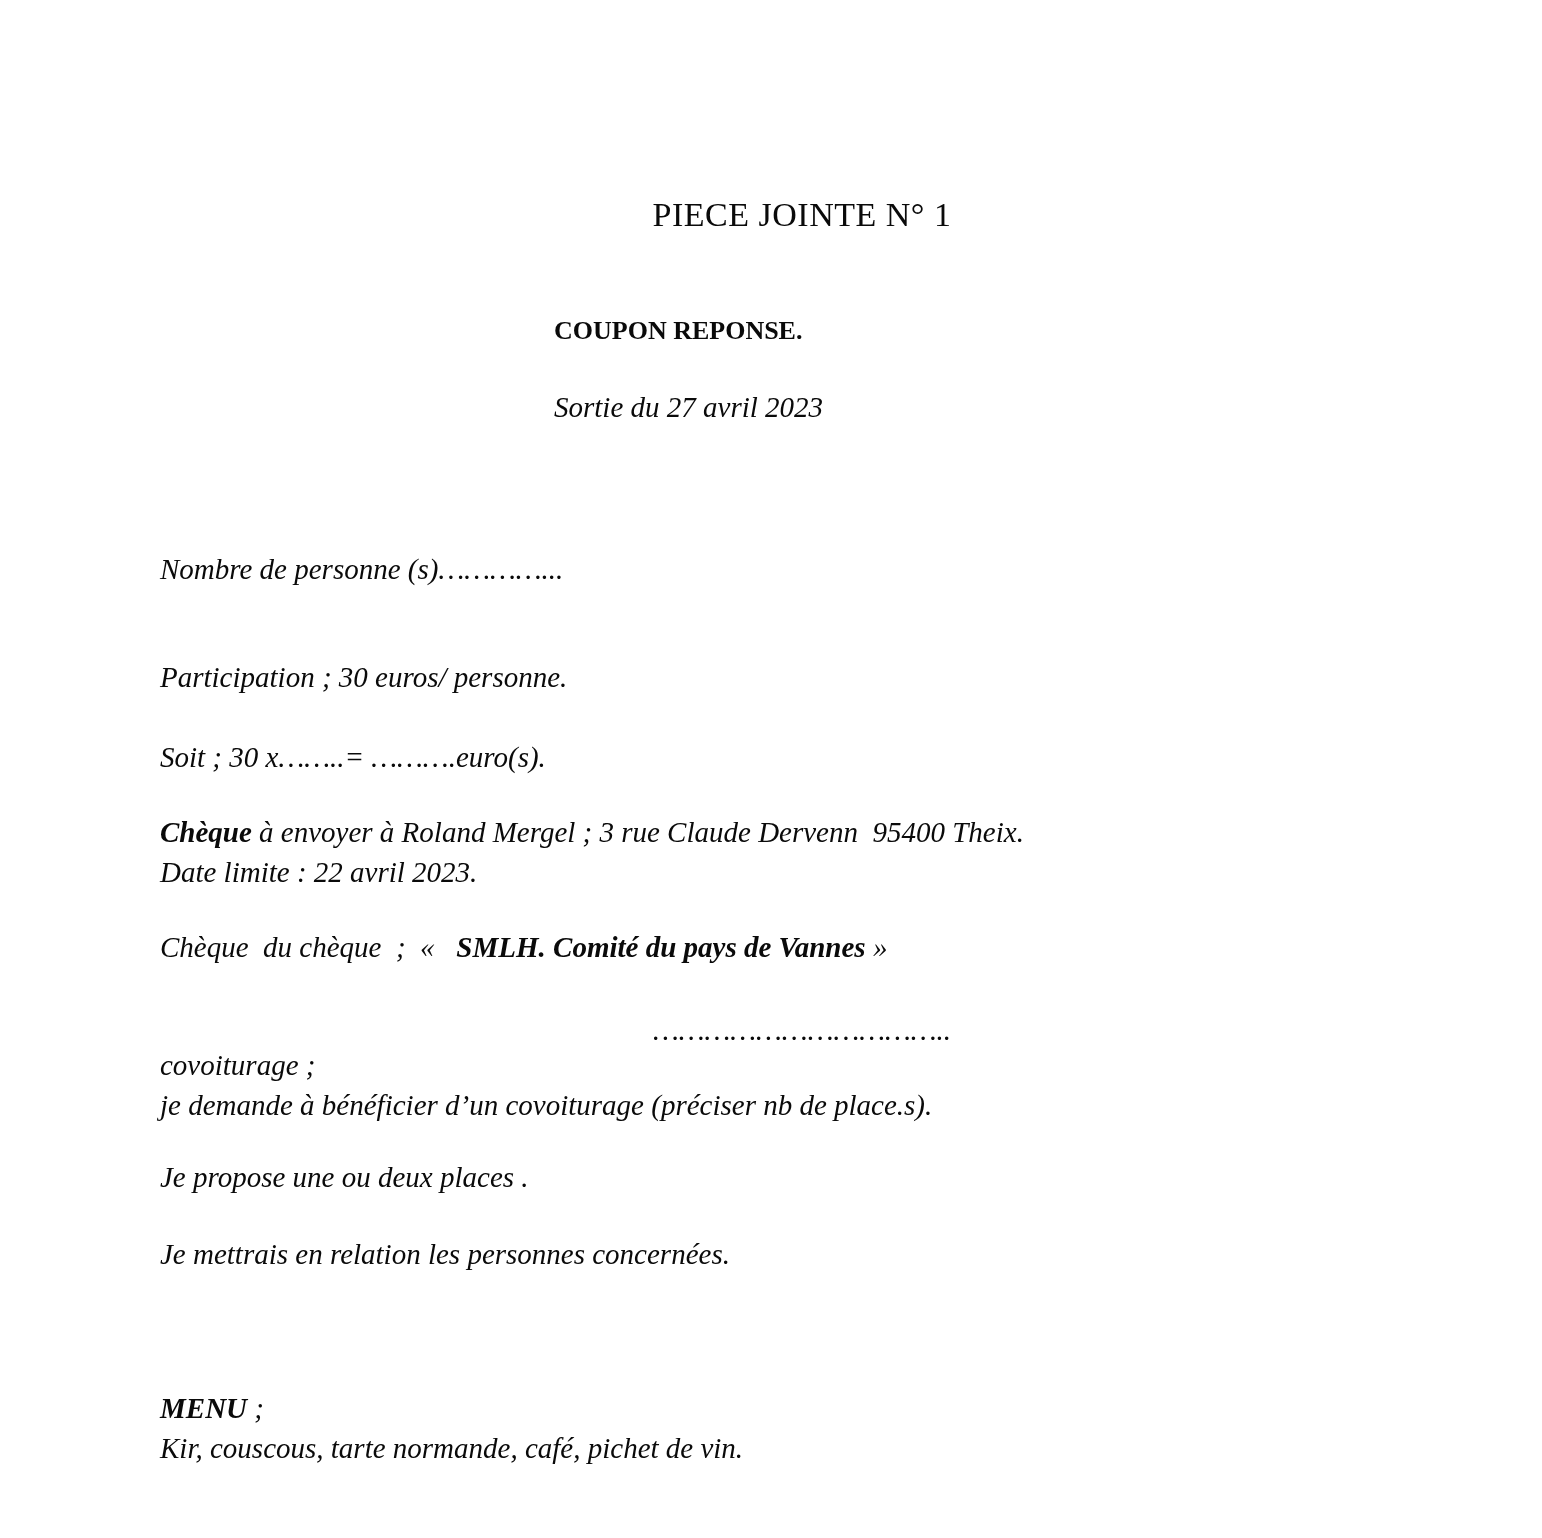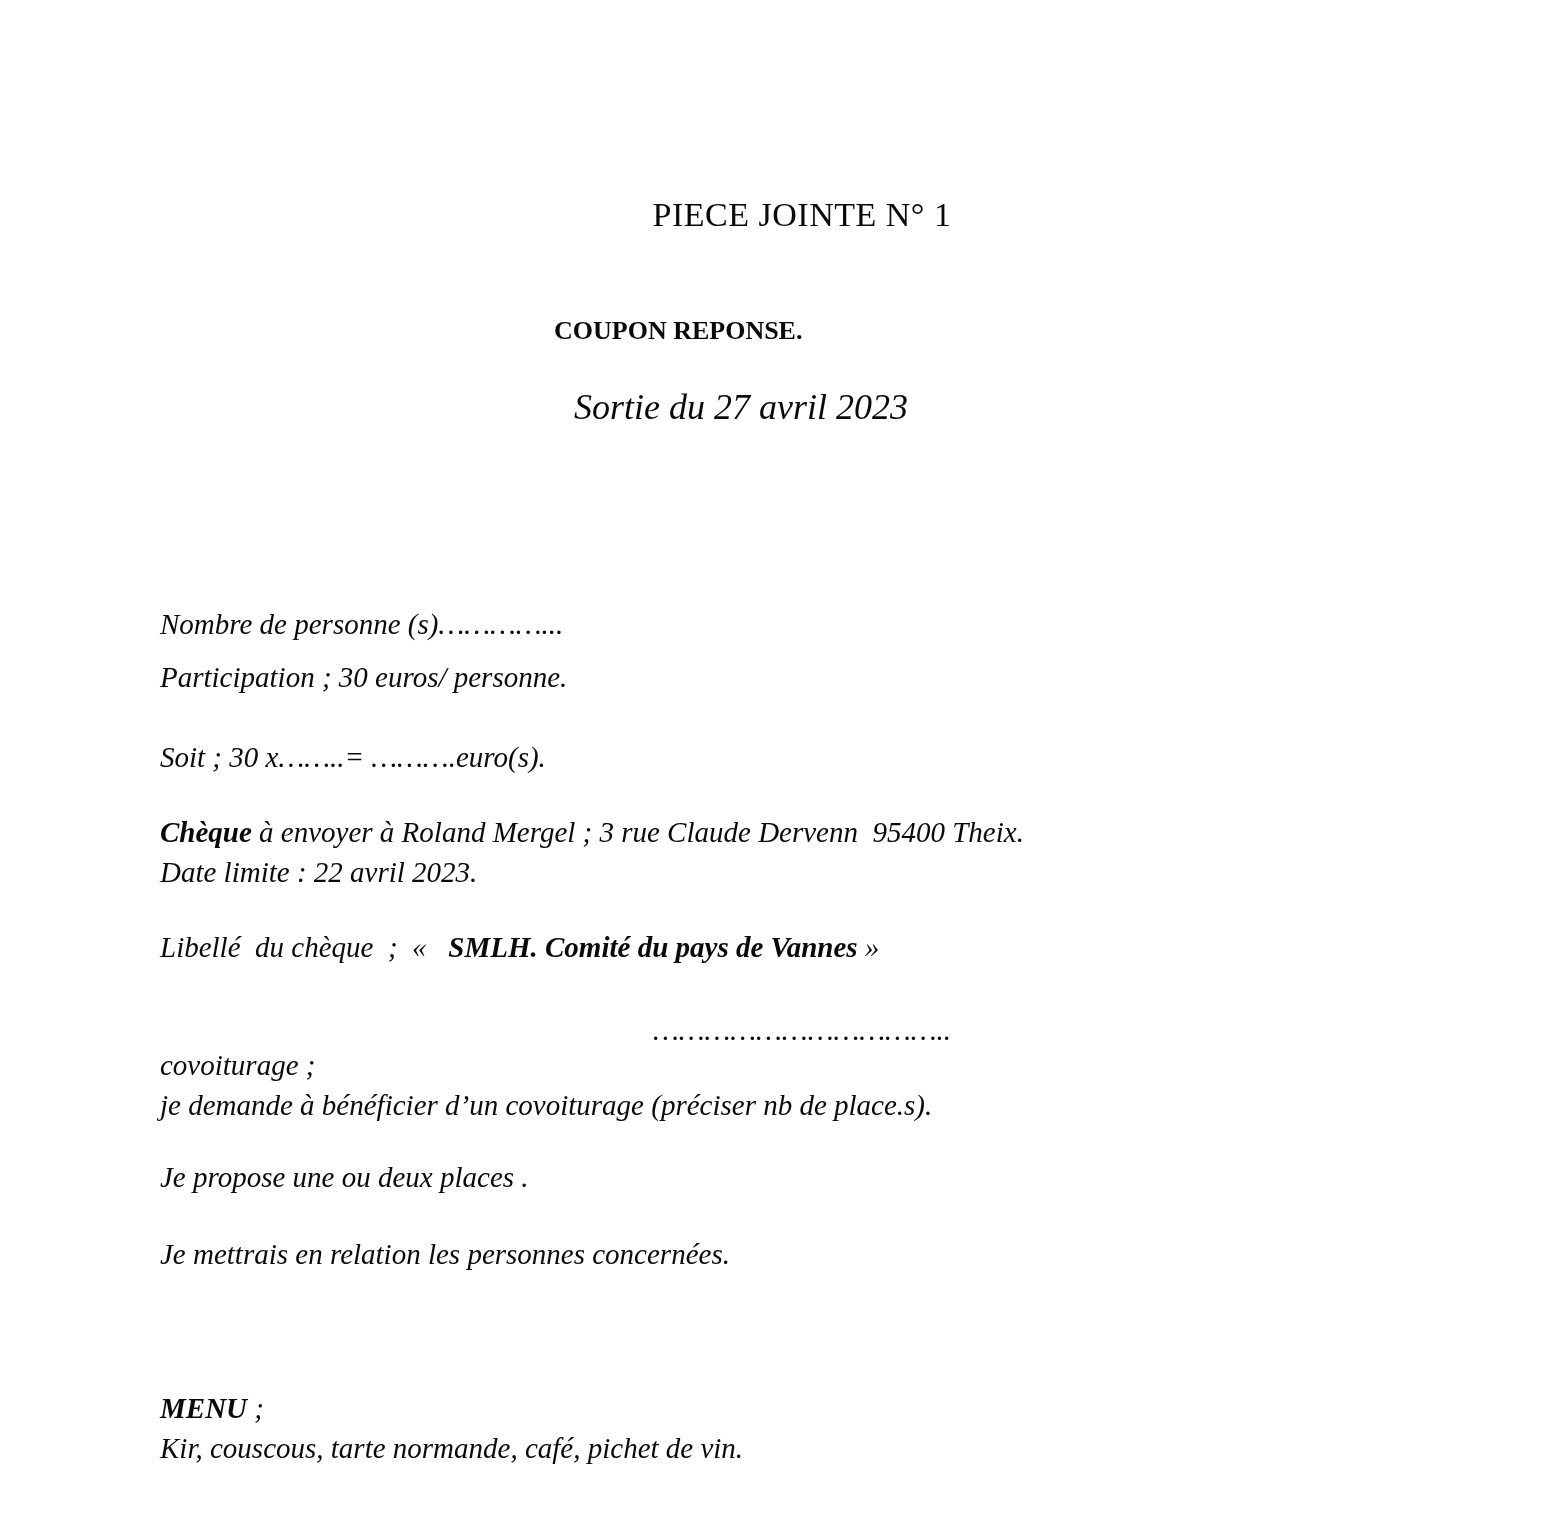--- a/index.html
+++ b/index.html
@@ -35,34 +35,34 @@
   .doc-subtitle {
     top: 311px;
     left: 554px;
     font-weight: bold;
     font-style: normal;
     font-size: 26px;
     line-height: 40px;
   }
   .event-date {
     top: 387px;
-    left: 574px;
+    left: 554px;
     font-style: italic;
-    font-size: 36px;
+    font-size: 29px;
     line-height: 40px;
   }
   .body-line {
     left: 160px;
     width: 1300px;
     font-style: italic;
     font-size: 29px;
     line-height: 40px;
   }
   .nom-line          { top: 499px; }
-  .nombre-line       { top: 604px; }
+  .nombre-line       { top: 549px; }
   .participation-line{ top: 657px; }
   .soit-line         { top: 737px; }
   .cheque-block      { top: 812px; }
   .libelle-line      { top: 927px; }
   .dots-center-line  { top: 1010px; left: 160px; width: 1284px; text-align: center; }
   .covoiturage-block { top: 1045px; }
   .propose-line      { top: 1157px; }
   .relation-line     { top: 1234px; }
   .menu-block        { top: 1388px; }
   .b  { font-weight: bold; }
@@ -81,21 +81,21 @@
 
 
   <p class="abs body-line nombre-line">Nombre de personne (s)…………...</p>
 
   <p class="abs body-line participation-line">Participation ; 30 euros/ personne.</p>
 
   <p class="abs body-line soit-line">Soit ; 30 x……..= ……….euro(s).</p>
 
   <p class="abs body-line cheque-block"><span class="b">Chèque</span><span> à envoyer à Roland Mergel ; 3 rue Claude Dervenn  95400 Theix.</span><br><span>Date limite : 22 avril 2023.</span></p>
 
-  <p class="abs body-line libelle-line"><span>Libellé  du chèque  ;  «   </span><span class="b">SMLH. Comité du pays de Vannes</span><span> »</span></p>
+  <p class="abs body-line libelle-line"><span>Chèque  du chèque  ;  «   </span><span class="b">SMLH. Comité du pays de Vannes</span><span> »</span></p>
 
   <p class="abs body-line dots-center-line">……………………………..</p>
 
   <p class="abs body-line propose-line">Je propose une ou deux places .</p>
 
   <p class="abs body-line covoiturage-block"><span>covoiturage ;</span><br><span>je demande à bénéficier d’un covoiturage (préciser nb de place.s).</span></p>
 
   <p class="abs body-line relation-line">Je mettrais en relation les personnes concernées.</p>
 
   <p class="abs body-line menu-block"><span class="b">MENU</span><span> ;</span><br><span>Kir, couscous, tarte normande, café, pichet de vin.</span></p>

